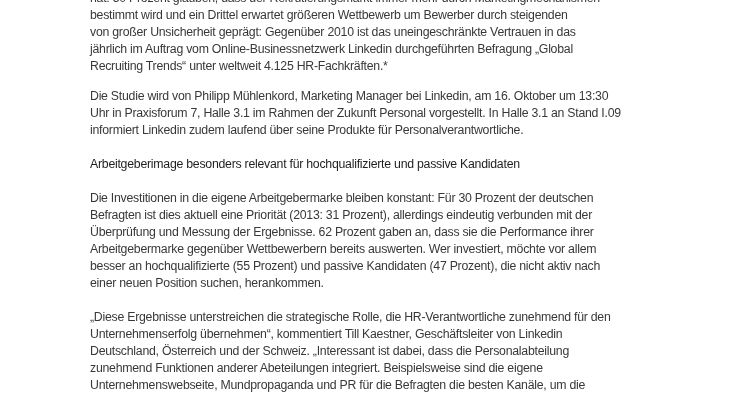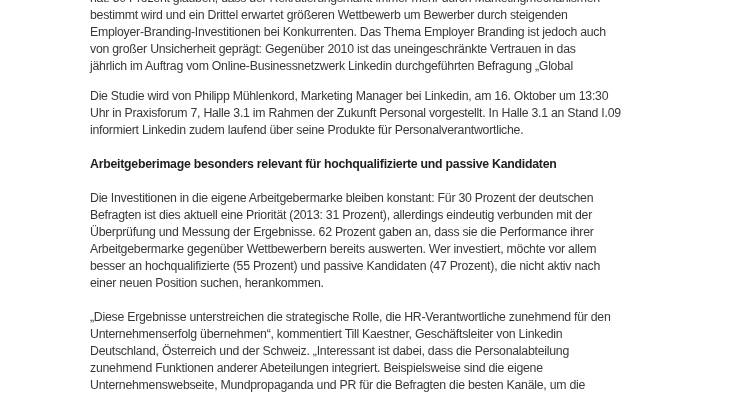--- a/index.html
+++ b/index.html
@@ -32,38 +32,38 @@
   }
   .para.tight-after { margin-bottom: 13px; }
   .para .line {
     height: 17px;
     white-space: nowrap;
   }
   .heading {
     font-size: 12.3px;
     line-height: 17px;
     letter-spacing: -0.25px;
-    font-weight: bold;
+    font-weight: normal;
     color: #1f1f1f;
     margin: 0 0 17px 0;
     white-space: nowrap;
   }
 </style>
 </head>
 <body>
 
 <div class="page">
   <div class="text-block">
 
     <div class="para tight-after">
         <div class="line">hat: 50 Prozent glauben, dass der Rekrutierungsmarkt immer mehr durch Marketingmechanismen</div>
         <div class="line">bestimmt wird und ein Drittel erwartet größeren Wettbewerb um Bewerber durch steigenden</div>
-        <div class="line">Employer-Branding-Investitionen bei Konkurrenten. Das Thema Employer Branding ist jedoch auch</div>
         <div class="line">von großer Unsicherheit geprägt: Gegenüber 2010 ist das uneingeschränkte Vertrauen in das</div>
         <div class="line">jährlich im Auftrag vom Online-Businessnetzwerk Linkedin durchgeführten Befragung „Global</div>
+        <div class="line">Recruiting Trends“ unter weltweit 4.125 HR-Fachkräften.*</div>
       </div>
 
     <div class="para">
         <div class="line">Die Studie wird von Philipp Mühlenkord, Marketing Manager bei Linkedin, am 16. Oktober um 13:30</div>
         <div class="line">Uhr in Praxisforum 7, Halle 3.1 im Rahmen der Zukunft Personal vorgestellt. In Halle 3.1 an Stand I.09</div>
         <div class="line">informiert Linkedin zudem laufend über seine Produkte für Personalverantwortliche.</div>
       </div>
 
     <div class="heading">Arbeitgeberimage besonders relevant für hochqualifizierte und passive Kandidaten</div>
 

